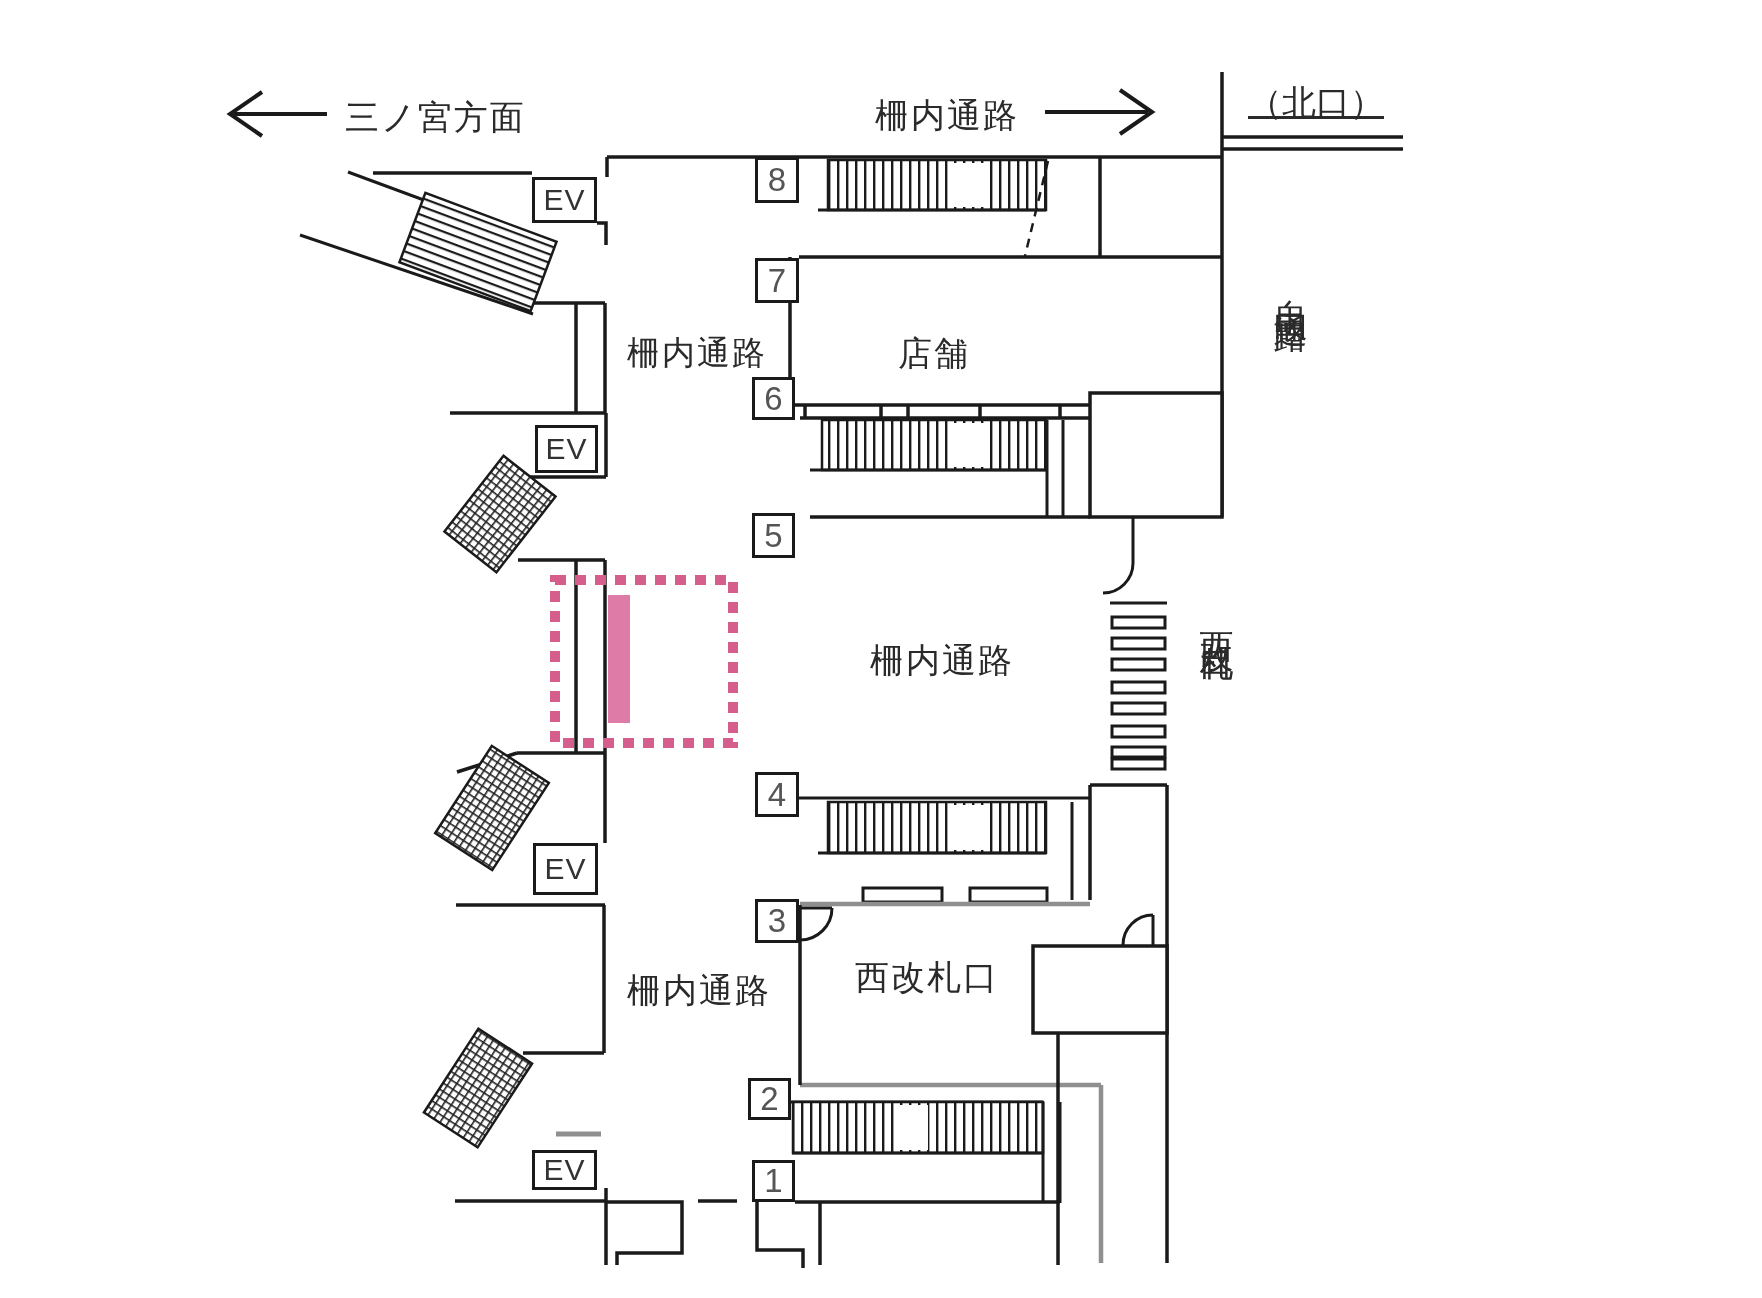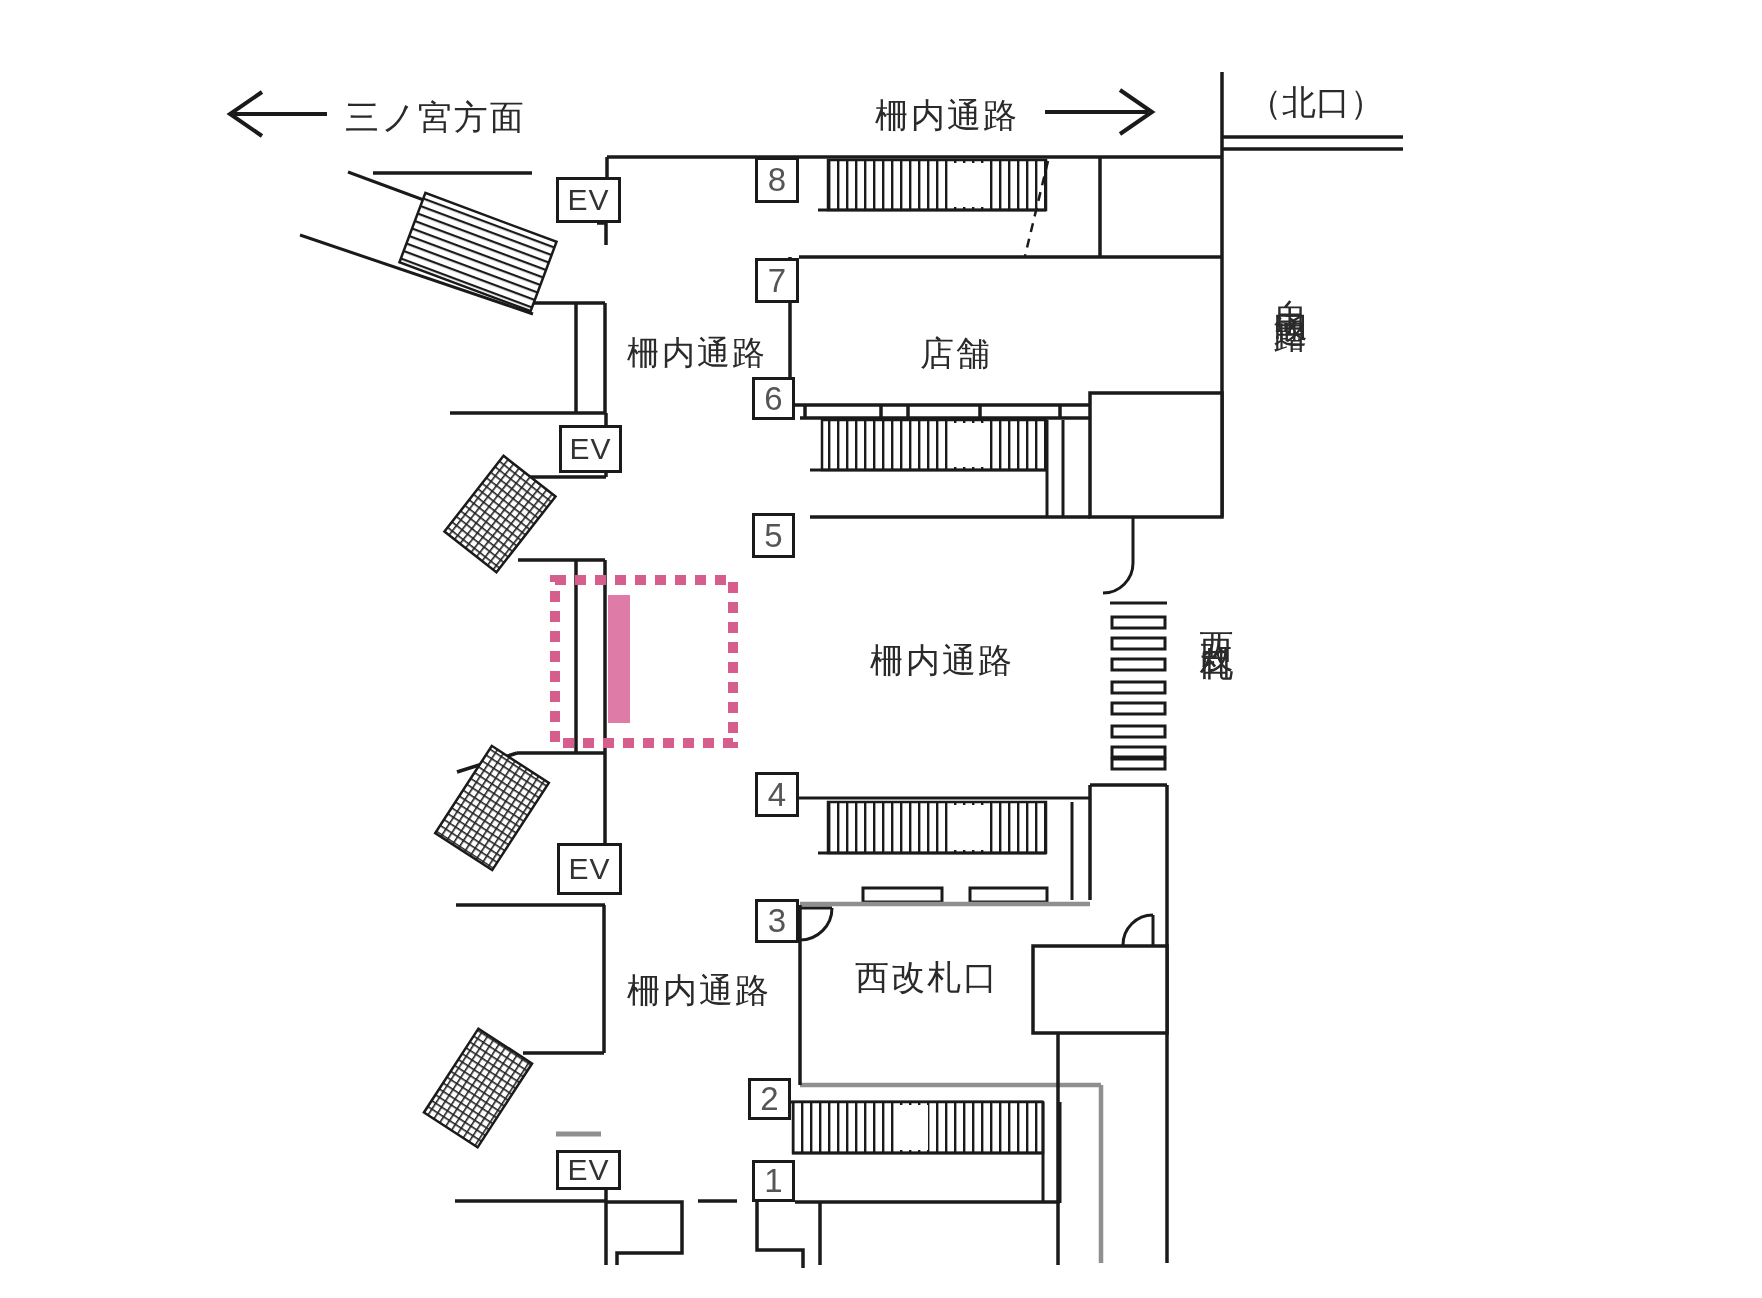--- a/index.html
+++ b/index.html
@@ -4,21 +4,21 @@
 <style>
   html,body{margin:0;padding:0;background:#ffffff;}
   #stage{position:relative;width:1414px;height:1298px;background:#ffffff;overflow:hidden;
          font-family:"Liberation Sans","DejaVu Sans",sans-serif;color:#222;}
   .lbl{position:absolute;white-space:nowrap;color:#2a2a2a;}
   .lbl-h{font-size:34px;letter-spacing:2px;}
   .lbl-v{font-size:34px;writing-mode:vertical-rl;text-orientation:upright;letter-spacing:7px;}
   .numbox{position:absolute;box-sizing:border-box;border:3px solid #1a1a1a;background:#fff;
           display:flex;align-items:center;justify-content:center;font-size:33px;color:#555;}
   .evbox{position:absolute;box-sizing:border-box;border:3px solid #1a1a1a;background:#fff;
-         display:flex;align-items:center;justify-content:center;font-size:30px;color:#333;letter-spacing:1px;margin-left:24px;}
+         display:flex;align-items:center;justify-content:center;font-size:30px;color:#333;letter-spacing:1px;}
   .north-n{position:absolute;font-size:25px;font-weight:bold;color:#111;}
   svg{position:absolute;left:0;top:0;}
 </style>
 </head>
 <body>
 
 <div id="stage">
 
   <svg width="1762" height="1298" viewBox="0 0 1762 1298">
     <defs>
@@ -188,26 +188,26 @@
     </g>
 
     <g>
       <rect x="555" y="580" width="178" height="163" fill="none" stroke="#d65e8c" stroke-width="10" stroke-dasharray="11 9"></rect>
       <rect x="608" y="595" width="22" height="128" fill="#de7ba6"></rect>
     </g>
   </svg>
 
   <div class="lbl lbl-h" style="left:345px;top:95px;">三ノ宮方面</div>
   <div class="lbl lbl-h" style="left:875px;top:93px;">柵内通路</div>
-  <div class="lbl lbl-h" style="left:1248px;top:80px;letter-spacing:0;">（北口）</div>
+  <div class="lbl lbl-h" style="left:1248px;top:80px;letter-spacing:0;text-decoration:underline;">（北口）</div>
   <div class="north-n" style="left:1458px;top:86px;">N</div>
   <div class="lbl lbl-v" style="left:1268px;top:272px;">自由通路</div>
   <div class="lbl lbl-v" style="left:1194px;top:606px;">西改札口</div>
   <div class="lbl lbl-h" style="left:627px;top:331px;font-size:33px;">柵内通路</div>
-  <div class="lbl lbl-h" style="left:920px;top:331px;">店舗</div>
+  <div class="lbl lbl-h" style="left:898px;top:331px;">店舗</div>
   <div class="lbl lbl-h" style="left:870px;top:638px;">柵内通路</div>
   <div class="lbl lbl-h" style="left:627px;top:968px;">柵内通路</div>
   <div class="lbl lbl-h" style="left:855px;top:955px;">西改札口</div>
 
   <div class="evbox" style="left:532px;top:177px;width:65px;height:46px;">EV</div>
   <div class="evbox" style="left:535px;top:425px;width:63px;height:48px;">EV</div>
   <div class="evbox" style="left:533px;top:843px;width:65px;height:52px;">EV</div>
   <div class="evbox" style="left:532px;top:1150px;width:65px;height:40px;">EV</div>
 
   <div class="numbox" style="left:755px;top:157px;width:44px;height:46px;">8</div>

